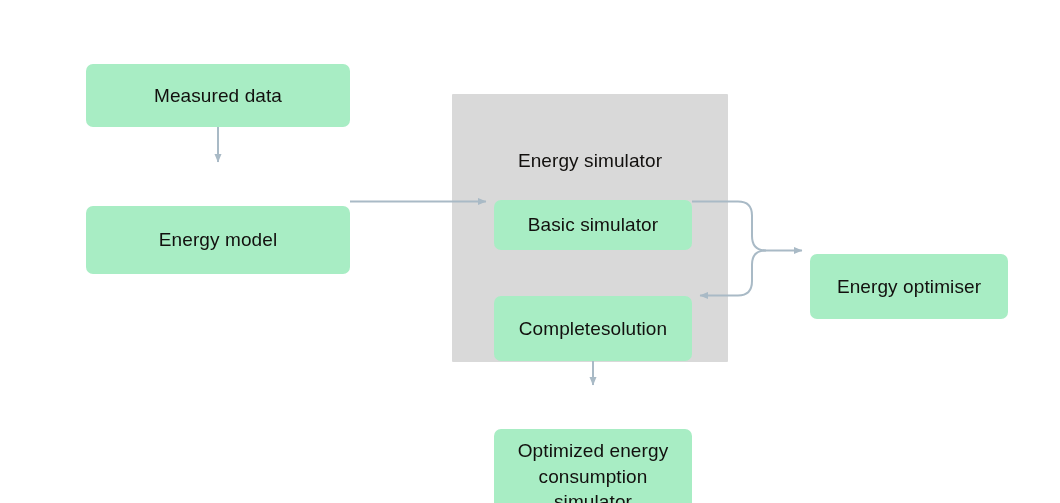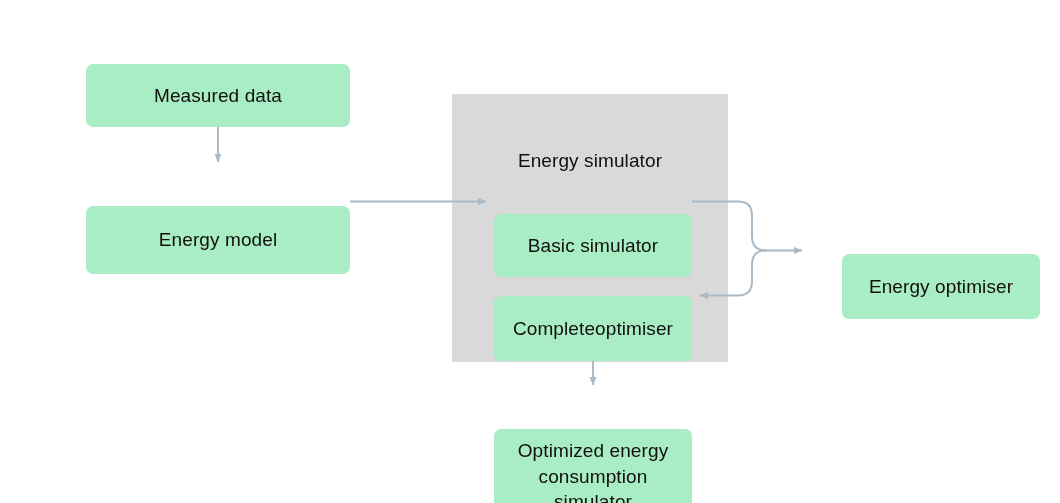--- a/index.html
+++ b/index.html
@@ -87,30 +87,30 @@
   </svg>
 
   <div class="box green" style="left:86px; top:28px; width:264px; height:63px;">
     <span>Measured data</span>
   </div>
 
   <div class="box green" style="left:86px; top:170px; width:264px; height:68px;">
     <span>Energy model</span>
   </div>
 
-  <div class="box green" style="left:494px; top:178px; width:198px; height:63px;">
+  <div class="box green" style="left:494px; top:164px; width:198px; height:50px;">
     <span>Basic simulator</span>
   </div>
 
   <div class="box green" style="left:494px; top:260px; width:198px; height:65px; flex-direction:row;">
     <span>Complete</span>
-    <span>optimiser</span>
+    <span>solution</span>
   </div>
 
-  <div class="box green" style="left:842px; top:218px; width:198px; height:65px;">
+  <div class="box green" style="left:810px; top:218px; width:198px; height:65px;">
     <span>Energy optimiser</span>
   </div>
 
   <div class="box green bold" style="left:494px; top:393px; width:198px; height:95px; flex-direction:column;">
     <span>Optimized energy</span>
     <span>consumption</span>
     <span>simulator</span>
   </div>
 
 </div>

